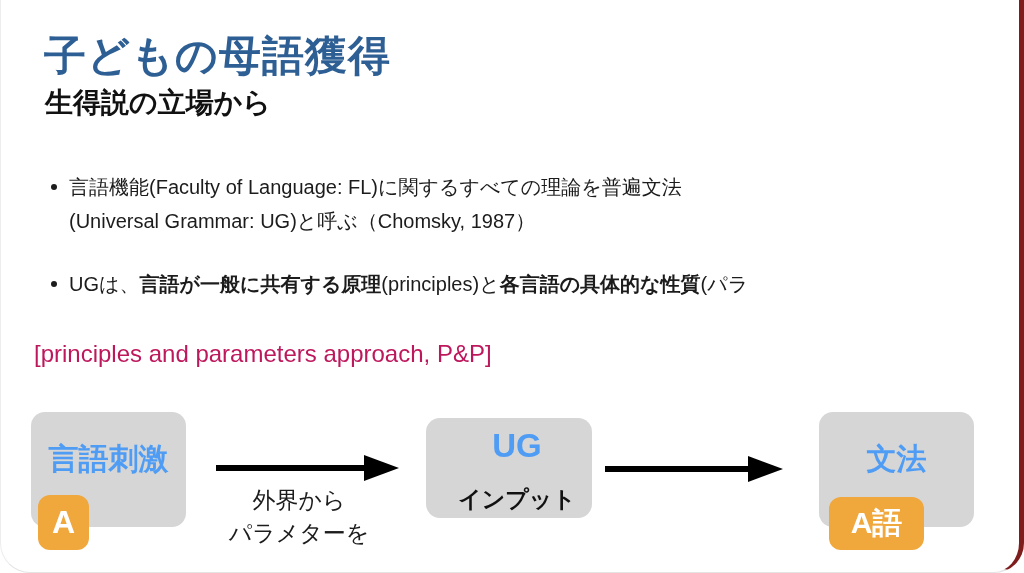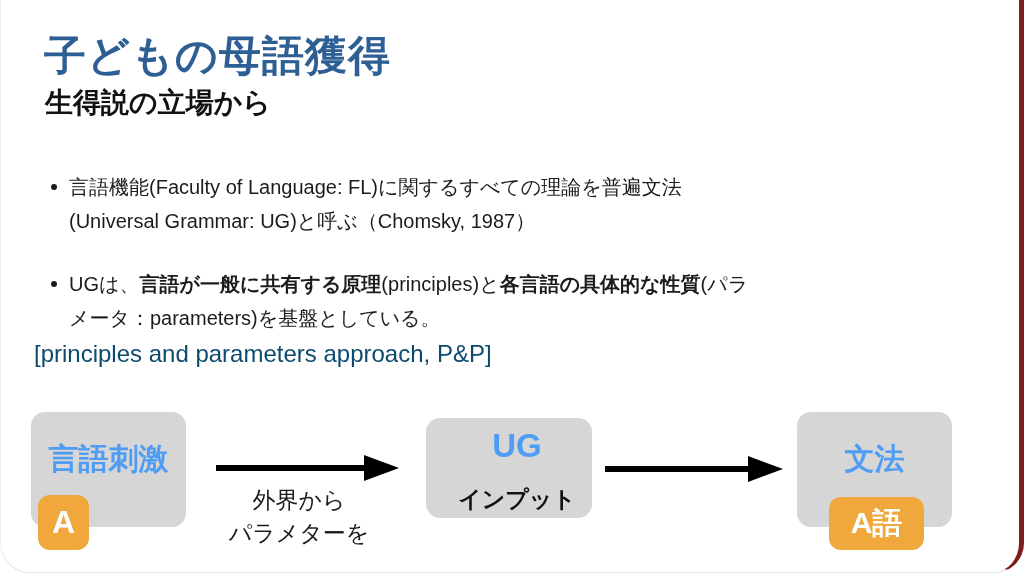--- a/index.html
+++ b/index.html
@@ -36,30 +36,30 @@
   .bullet .dot {
     position:absolute; left:6px; top:14px;
     width:6px; height:6px; border-radius:50%; background:#1c1c1c;
   }
   .bullet .btext { margin-left:24px; }
   .bullet b { font-weight:bold; }
   .b1 { top:170px; }
   .b2 { top:267px; }
   .pnp {
     position:absolute; left:33px; top:340px;
-    font-size:24px; color:#0c4a6e; white-space:nowrap;
+    font-size:24px; color:#be185d; white-space:nowrap;
   }
 
   .gbox {
     position:absolute; background:#D6D6D6; border-radius:14px;
     display:flex; flex-direction:column; align-items:center;
   }
   .box-stimulus { left:30px; top:412px; width:155px; height:115px; padding-top:30px; }
   .box-ug       { left:425px; top:418px; width:166px; height:100px; padding-top:8px;padding-left:16px; }
-  .box-grammar  { left:796px; top:412px; width:155px; height:115px; padding-top:30px; }
+  .box-grammar  { left:818px; top:412px; width:155px; height:115px; padding-top:30px; }
 
   .blue-label { color:#4F9CF5; font-weight:bold; font-size:30px; line-height:34px; white-space:nowrap; }
   .box-ug .blue-label { font-size:33px; line-height:40px; }
   .ug-note { margin-top:auto; padding-bottom:3px; font-size:23px; font-weight:bold; color:#111; white-space:nowrap; }
   .ug-note2 {
     position:absolute; left:425px; top:522px; width:166px;
     text-align:center; font-size:23px; font-weight:bold; color:#111; white-space:nowrap;
   }
 
   .badge {
@@ -92,21 +92,20 @@
     <div class="btext">
       <span>言語機能(Faculty of Language: FL)に関するすべての理論を普遍文法</span><br>
       <span>(Universal Grammar: UG)と呼ぶ（Chomsky, 1987）</span>
     </div>
   </div>
 
   <div class="bullet b2">
     <span class="dot"></span>
     <div class="btext">
       <span>UGは、</span><b>言語が一般に共有する原理</b><span>(principles)と</span><b>各言語の具体的な性質</b><span>(パラ</span><br>
-      <span>メータ：parameters)を基盤としている。</span>
     </div>
   </div>
 
   <div class="pnp">[principles and parameters approach, P&amp;P]</div>
 
   <div class="gbox box-stimulus">
     <span class="blue-label">言語刺激</span>
   </div>
   <div class="badge badge-a">A</div>
 

